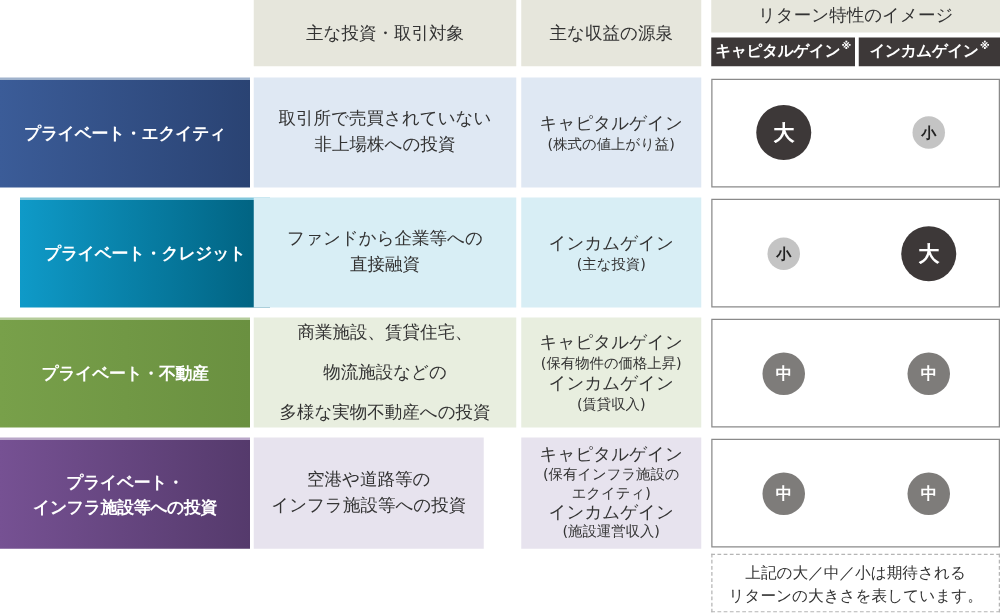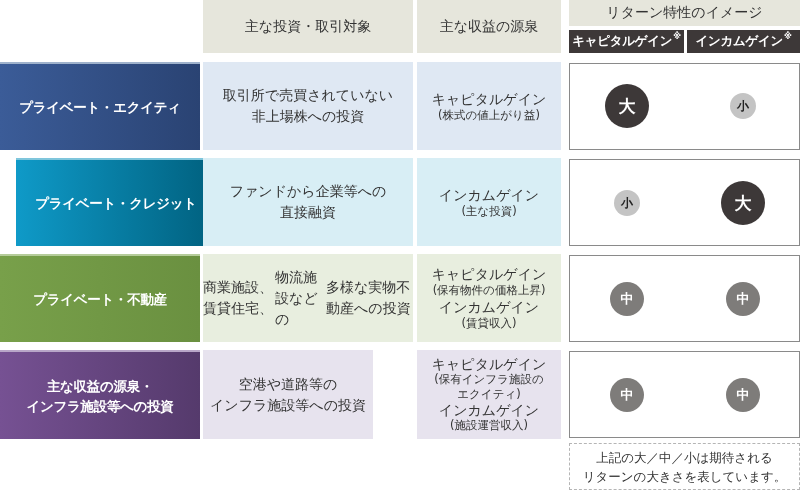--- a/index.html
+++ b/index.html
@@ -84,45 +84,45 @@
       <span>小</span>
     </div>
   <div class="circ big" style="left:173px;top:43px;">
       <span>大</span>
     </div>
 </div>
 
 <div class="abs name" style="left:0;top:254px;width:200px;height:88px;background:linear-gradient(90deg,#78a04a,#6a9040);border-top:2px solid #b5cc9a;">
   <span>プライベート・不動産</span>
 </div>
-<div class="abs cell" style="left:203px;top:254px;width:210px;height:88px;background:#e8eedf;flex-direction:row;">
+<div class="abs cell" style="left:203px;top:254px;width:210px;height:88px;background:#e8eedf;flex-direction:column;gap:11px;">
   <span>商業施設、賃貸住宅、</span>
   <span>物流施設などの</span>
   <span>多様な実物不動産への投資</span>
 </div>
 <div class="abs cell src" style="left:417px;top:254px;width:144px;height:88px;background:#e8eedf;">
   <span class="main">キャピタルゲイン</span>
   <span class="note">(保有物件の価格上昇)</span>
   <span class="main">インカムゲイン</span>
   <span class="note">(賃貸収入)</span>
 </div>
 <div class="abs rbox" style="left:569px;top:255px;width:231px;height:87px;">
   <div class="circ mid" style="left:57px;top:43px;">
       <span>中</span>
     </div>
   <div class="circ mid" style="left:173px;top:43px;">
       <span>中</span>
     </div>
 </div>
 
 <div class="abs name" style="left:0;top:350px;width:200px;height:89px;background:linear-gradient(90deg,#765193,#553a6c);flex-direction:column;border-top:2px solid #b8a6c8;">
-  <span>主な収益の源泉・</span>
+  <span>プライベート・</span>
   <span>インフラ施設等への投資</span>
 </div>
-<div class="abs cell" style="left:203px;top:350px;width:170px;height:89px;background:#e7e3ee;flex-direction:column;">
+<div class="abs cell" style="left:203px;top:350px;width:184px;height:89px;background:#e7e3ee;flex-direction:column;">
   <span>空港や道路等の</span>
   <span>インフラ施設等への投資</span>
 </div>
 <div class="abs cell src" style="left:417px;top:350px;width:144px;height:89px;background:#e7e3ee;line-height:16px;">
   <span class="main">キャピタルゲイン</span>
   <span class="note">(保有インフラ施設の</span>
   <span class="note">エクイティ)</span>
   <span class="main">インカムゲイン</span>
   <span class="note">(施設運営収入)</span>
 </div>

